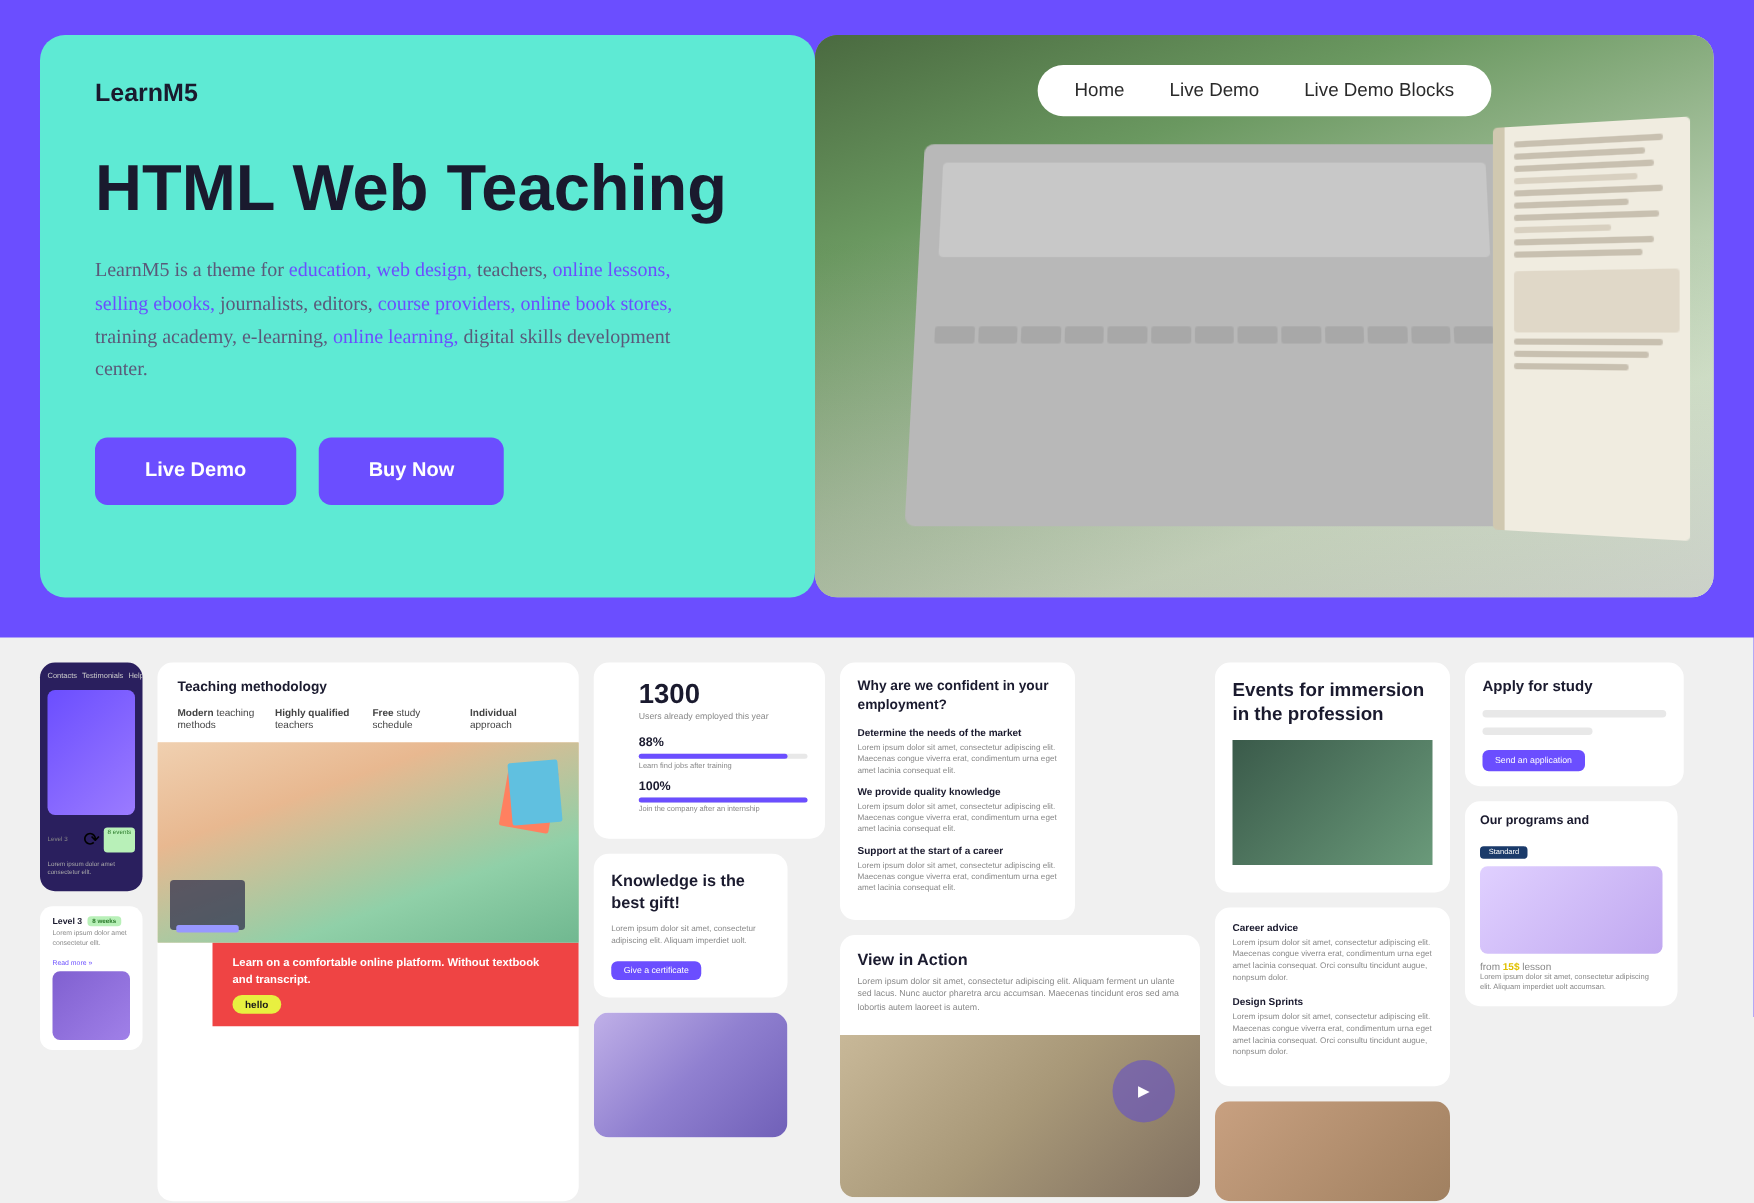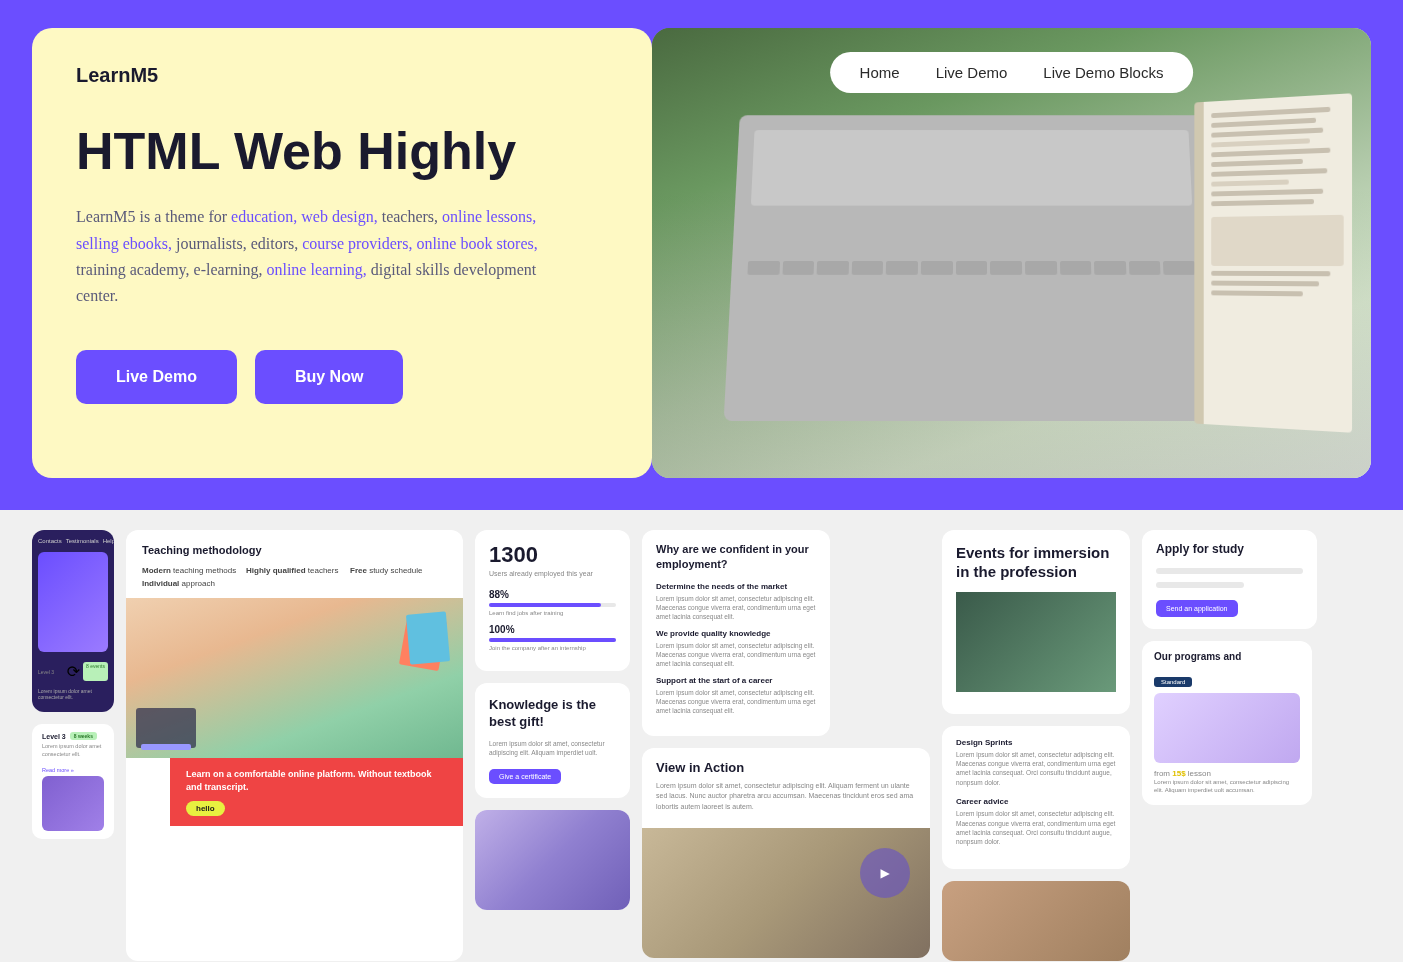--- a/index.html
+++ b/index.html
@@ -14,21 +14,21 @@
     .top-section {
       background: #6B4EFF;
       padding: 28px 32px 32px;
       display: flex;
       gap: 0;
       min-height: 510px;
     }
 
     
     .hero-card {
-      background: #fef9c3;
+      background: #5eead4;
       border-radius: 20px;
       padding: 36px 44px 44px;
       flex: 0 0 620px;
       display: flex;
       flex-direction: column;
       justify-content: flex-start;
       position: relative;
       z-index: 2;
     }
 
@@ -226,21 +226,21 @@
 
     .pc2-title {
       font-size: 11px;
       font-weight: 700;
       color: #1a1a2e;
       margin-bottom: 10px;
     }
 
     .pc2-grid {
       display: grid;
-      grid-template-columns: 1fr 1fr 1fr;
+      grid-template-columns: 1fr 1fr 1fr 1fr;
       gap: 4px 7px;
     }
 
     .pc2-method {
       font-size: 8px;
       color: #444;
     }
 
     .pc2-method .bold {
       font-weight: 700;
@@ -281,21 +281,22 @@
       background: #e8f040;
       color: #1a1a1a;
       font-size: 8px;
       padding: 3px 10px;
       border-radius: 20px;
       font-weight: 600;
     }
 
     
     .preview-card-3 {
-      width: 155px;
+      width: 185px;
+      padding-left: 22px;
     }
 
     .pc3-inner {
       padding: 12px 14px;
     }
 
     .pc3-number {
       font-size: 22px;
       font-weight: 800;
       color: #1a1a2e;
@@ -647,21 +648,21 @@
     
     .text-purple { color: #6B4EFF; }
   </style>
 </head>
 <body>
 
 <div class="top-section">
 
   <div class="hero-card">
     <div class="logo">LearnM5</div>
-    <h1 class="hero-title">HTML Web Highly</h1>
+    <h1 class="hero-title">HTML Web Teaching</h1>
     <p class="hero-desc">
       <span>LearnM5 is a theme for </span><span class="highlight text-purple">education, web design,</span>
       <span> teachers, </span><span class="highlight text-purple">online lessons, selling ebooks,</span>
       <span> journalists, editors, </span><span class="highlight text-purple">course providers, online book stores,</span>
       <span> training academy, e-learning, </span><span class="highlight text-purple">online learning,</span>
       <span> digital skills development center.</span>
     </p>
     <div class="hero-buttons">
       <button class="btn-primary">Live Demo</button>
       <button class="btn-secondary">Buy Now</button>
@@ -860,25 +861,25 @@
       <div class="pc5-inner">
         <div class="pc5-title">Events for immersion in the profession</div>
         <div class="pc5-image">
           <div style="width:100%;height:100%;background:linear-gradient(135deg,#3a5a4a 0%,#6a9a7a 100%);"></div>
         </div>
       </div>
     </div>
     <div class="preview-card preview-card-6">
       <div class="pc6-inner">
         <div class="pc6-section">
+          <div class="pc6-heading">Career advice</div>
+          <div class="pc6-text">Lorem ipsum dolor sit amet, consectetur adipiscing elit. Maecenas congue viverra erat, condimentum urna eget amet lacinia consequat. Orci consultu tincidunt augue, nonpsum dolor.</div>
+        </div>
+        <div class="pc6-section">
           <div class="pc6-heading">Design Sprints</div>
-          <div class="pc6-text">Lorem ipsum dolor sit amet, consectetur adipiscing elit. Maecenas congue viverra erat, condimentum urna eget amet lacinia consequat. Orci consultu tincidunt augue, nonpsum dolor.</div>
-        </div>
-        <div class="pc6-section">
-          <div class="pc6-heading">Career advice</div>
           <div class="pc6-text">Lorem ipsum dolor sit amet, consectetur adipiscing elit. Maecenas congue viverra erat, condimentum urna eget amet lacinia consequat. Orci consultu tincidunt augue, nonpsum dolor.</div>
         </div>
       </div>
     </div>
 
     <div class="preview-card" style="width:188px;height:80px;overflow:hidden;">
       <div style="width:100%;height:100%;background:linear-gradient(135deg,#c8a080 0%,#a08060 100%);"></div>
     </div>
   </div>
 

